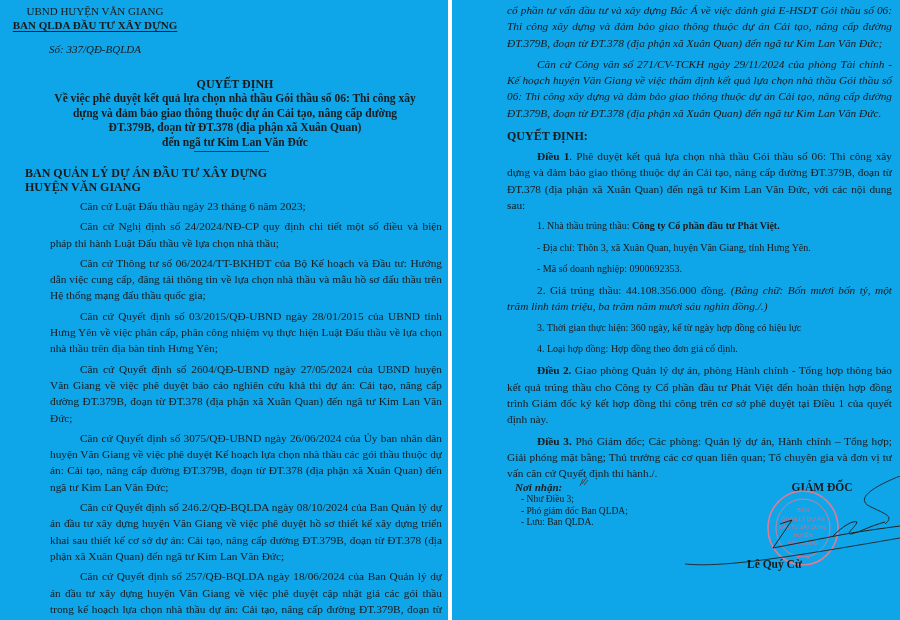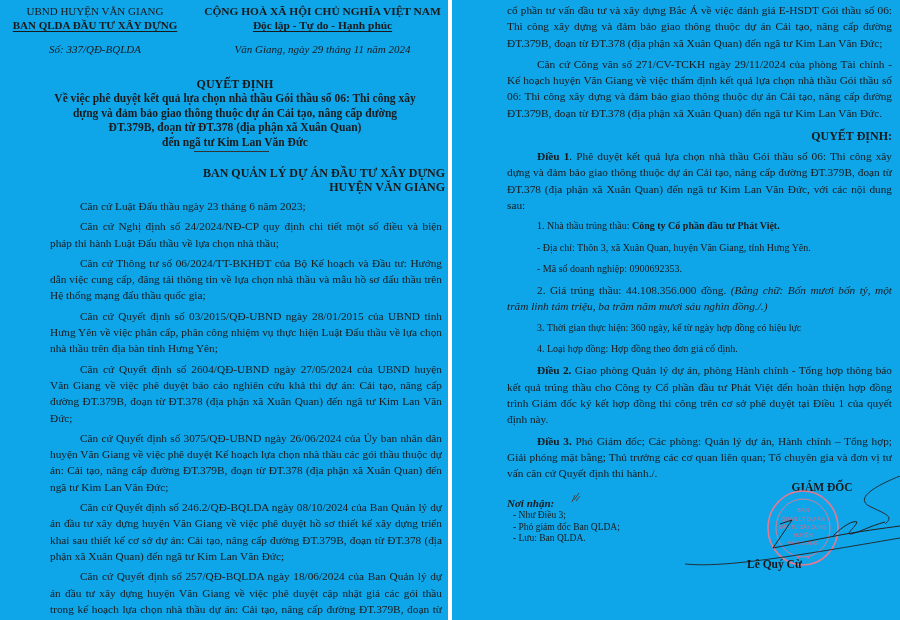--- a/index.html
+++ b/index.html
@@ -19,60 +19,55 @@
   .hdr .nation { font-weight: bold; white-space: nowrap; }
   .hdr .motto { font-weight: bold; text-decoration: underline; text-underline-offset: 2px; }
   .hdr .docno { margin-top: 10px; font-size: 11px; font-style: italic; }
   .hdr .place-date { margin-top: 10px; font-style: italic; font-size: 11px; }
 
   .title-block { text-align: center; margin-top: 21px; position: relative; left: -25px; width: 420px; }
   .title-main { font-weight: bold; font-size: 12px; line-height: 14px; }
   .title-sub { font-weight: bold; font-size: 11.5px; line-height: 14.5px; }
   .title-rule { width: 75px; height: 1px; background: #333; margin: 2px auto 0; position: relative; left: -4px; }
 
-  .issuer { text-align: right; font-weight: bold; font-size: 12px; line-height: 14px; margin-top: 14px; position: relative; left: -25px; width: 420px; }
+  .issuer { text-align: left; font-weight: bold; font-size: 12px; line-height: 14px; margin-top: 14px; position: relative; left: -25px; width: 420px; }
 
   .para { font-size: 11.3px; line-height: 16.3px; text-align: justify; margin-top: 4px; }
   .para.it { }
   .para .indent { display: inline-block; width: 30px; }
 
-  .right-top { font-size: 11.3px; line-height: 16.3px; text-align: justify; }
-  .section-heading { text-align: right; font-weight: bold; font-size: 12px; margin-top: 8px; margin-bottom: 4px; }
+  .right-top { font-size: 11.3px; line-height: 16.3px; text-align: justify; font-style: italic; }
+  .section-heading { text-align: left; font-weight: bold; font-size: 12px; margin-top: 8px; margin-bottom: 4px; }
   .r-para { font-size: 11.3px; line-height: 16.3px; text-align: justify; margin-top: 2px; }
   .r-line { font-size: 10px; line-height: 16.3px; padding-left: 30px; margin-top: 5px; }
   .b { font-weight: bold; }
   .i { font-style: italic; }
 
   .footer { position: relative; margin-top: 0px; height: 150px; }
-  .recipients { position: absolute; left: 0; top: 0; width: 190px; margin-top: 16px; }
+  .recipients { position: absolute; left: 8px; top: 0; width: 190px; }
   .recipients .lbl { font-weight: bold; font-style: italic; font-size: 11px; line-height: 13px; }
   .recipients .item { font-size: 9.5px; line-height: 11.5px; padding-left: 6px; }
 
   .signer { position: absolute; left: 240px; top: 0; width: 150px; text-align: center; }
   .signer .pos { font-weight: bold; font-size: 11.5px; line-height: 13px; }
   .signer .name { font-weight: bold; font-size: 11.5px; position: absolute; top: 77px; left: 0; width: 150px; text-align: left; }
 
   .stamp { position: absolute; left: 19px; top: 8px; width: 74px; height: 78px; }
   .signature { position: absolute; left: -62px; top: -5px; width: 215px; height: 95px; }
   .tick { position: absolute; left: 60px; top: -4px; width: 14px; height: 14px; }
 </style>
 </head>
 <body>
 
 <div class="page page-left">
   <div class="hdr">
     <div class="hdr-left">
       <div class="agency">UBND HUYỆN VĂN GIANG</div>
       <div class="dept">BAN QLDA ĐẦU TƯ XÂY DỰNG</div>
       <div class="docno">Số: 337/QĐ-BQLDA</div>
-    </div>
-    <div class="hdr-right">
-      <div class="nation">CỘNG HOÀ XÃ HỘI CHỦ NGHĨA VIỆT NAM</div>
-      <div class="motto">Độc lập - Tự do - Hạnh phúc</div>
-      <div class="place-date">Văn Giang, ngày 29 tháng 11 năm 2024</div>
     </div>
   </div>
 
   <div class="title-block">
     <div class="title-main">QUYẾT ĐỊNH</div>
     <div class="title-sub">Về việc phê duyệt kết quả lựa chọn nhà thầu Gói thầu số 06: Thi công xây</div>
     <div class="title-sub">dựng và đảm bảo giao thông thuộc dự án Cải tạo, nâng cấp đường</div>
     <div class="title-sub">ĐT.379B, đoạn từ ĐT.378 (địa phận xã Xuân Quan)</div>
     <div class="title-sub">đến ngã tư Kim Lan Văn Đức</div>
     <div class="title-rule"></div>

